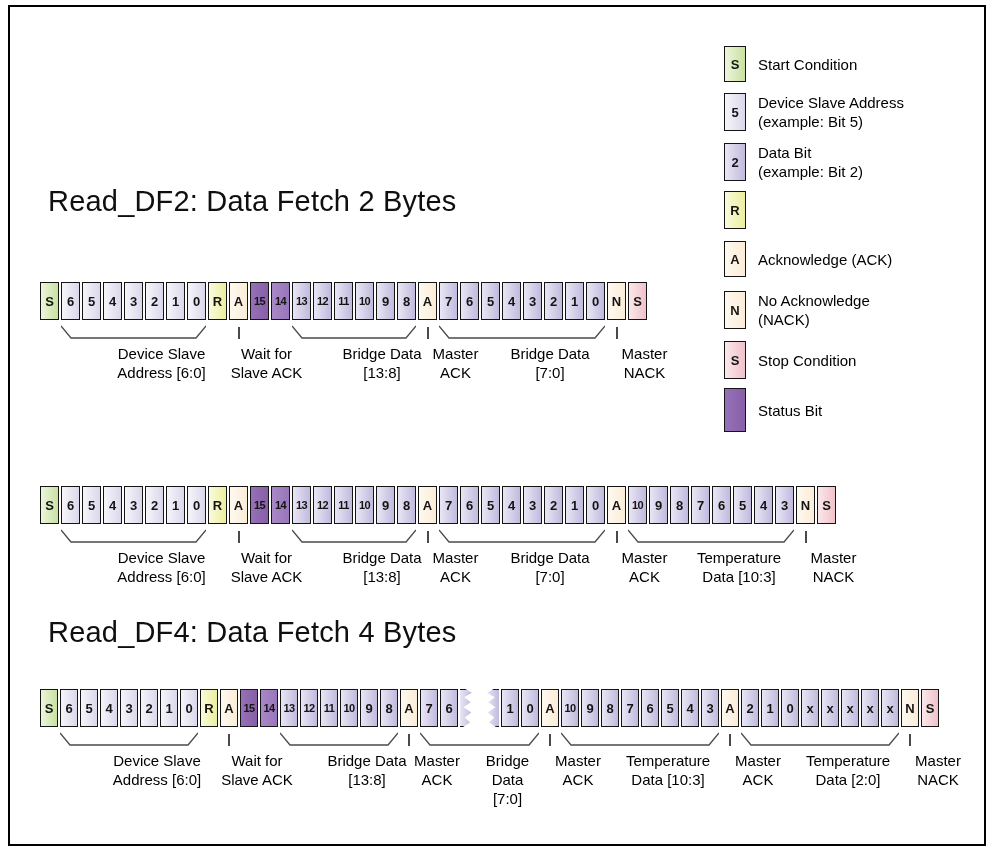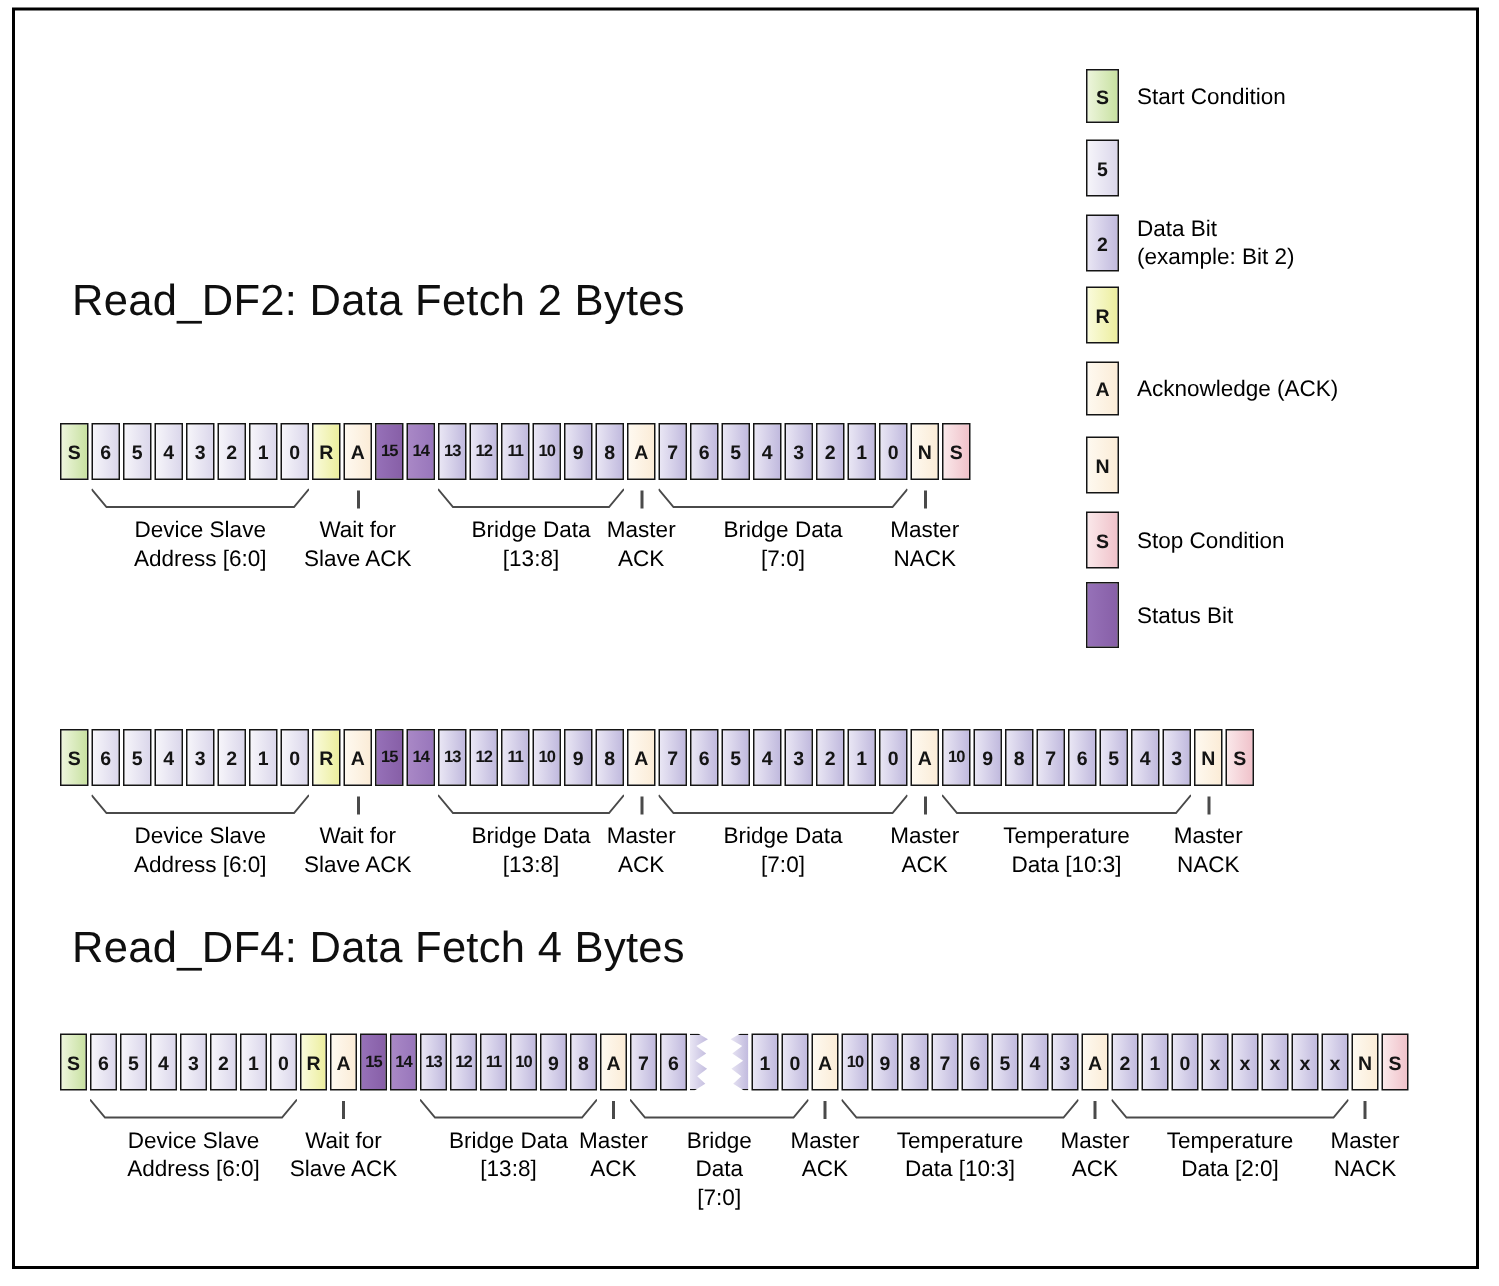--- a/index.html
+++ b/index.html
@@ -16,21 +16,21 @@
   .cell .two{font-size:11px;letter-spacing:-0.6px;}
   .tear{position:relative;height:38px;}
   .jag{position:absolute;top:0;height:38px;width:12px;
        border-top:1px solid #141414;border-bottom:1px solid #141414;box-sizing:border-box;}
   .jag.l{left:0;clip-path:polygon(0 0,45% 0,100% 10%,35% 22%,90% 35%,30% 48%,95% 62%,40% 75%,85% 88%,25% 100%,0 100%);}
   .jag.r{right:0;clip-path:polygon(100% 0,55% 0,0 10%,65% 22%,10% 35%,70% 48%,5% 62%,60% 75%,15% 88%,75% 100%,100% 100%);}
   .annlayer{position:absolute;}
   .brace{position:absolute;top:0;}
   .tick{position:absolute;top:2px;width:2px;height:12px;background:#4a4a4a;}
   .ann-text{position:absolute;top:19px;transform:translateX(-50%);
-            text-align:center;font-size:15px;line-height:19px;color:#000;white-space:nowrap;}
+            text-align:center;font-size:15px;line-height:19px;color:#000;white-space:nowrap;margin-left:28px;}
   .legend-item{position:absolute;display:flex;align-items:center;gap:12px;}
   .legend-cell{width:22px;box-sizing:border-box;border:1px solid #141414;
                display:flex;align-items:center;justify-content:center;
                font-weight:bold;font-size:13px;color:#141414;flex:none;}
   .legend-text{font-size:15px;line-height:19px;color:#000;white-space:nowrap;}
 </style>
 </head>
 <body>
 
 <div id="stage">
@@ -538,20 +538,24 @@
           <span>S</span>
         </div>
         <div class="legend-text">
           <div>Start Condition</div>
         </div>
       </div>
       <div class="legend-item" style="left: 724px; top: 93px;">
         <div class="legend-cell" style="height: 38px; background: linear-gradient(90deg, rgb(246, 245, 250), rgb(219, 215, 235));">
           <span>5</span>
         </div>
+        <div class="legend-text">
+          <div>Device Slave Address</div>
+          <div>(example: Bit 5)</div>
+        </div>
       </div>
       <div class="legend-item" style="left: 724px; top: 143px;">
         <div class="legend-cell" style="height: 38px; background: linear-gradient(90deg, rgb(233, 230, 244), rgb(193, 186, 222));">
           <span>2</span>
         </div>
         <div class="legend-text">
           <div>Data Bit</div>
           <div>(example: Bit 2)</div>
         </div>
       </div>
@@ -564,20 +568,24 @@
         <div class="legend-cell" style="height: 36px; background: linear-gradient(90deg, rgb(254, 249, 240), rgb(251, 236, 215));">
           <span>A</span>
         </div>
         <div class="legend-text">
           <div>Acknowledge (ACK)</div>
         </div>
       </div>
       <div class="legend-item" style="left: 724px; top: 291px;">
         <div class="legend-cell" style="height: 38px; background: linear-gradient(90deg, rgb(254, 249, 240), rgb(251, 236, 215));">
           <span>N</span>
+        </div>
+        <div class="legend-text">
+          <div>No Acknowledge</div>
+          <div>(NACK)</div>
         </div>
       </div>
       <div class="legend-item" style="left: 724px; top: 341px;">
         <div class="legend-cell" style="height: 38px; background: linear-gradient(90deg, rgb(250, 232, 234), rgb(240, 194, 202));">
           <span>S</span>
         </div>
         <div class="legend-text">
           <div>Stop Condition</div>
         </div>
       </div>

